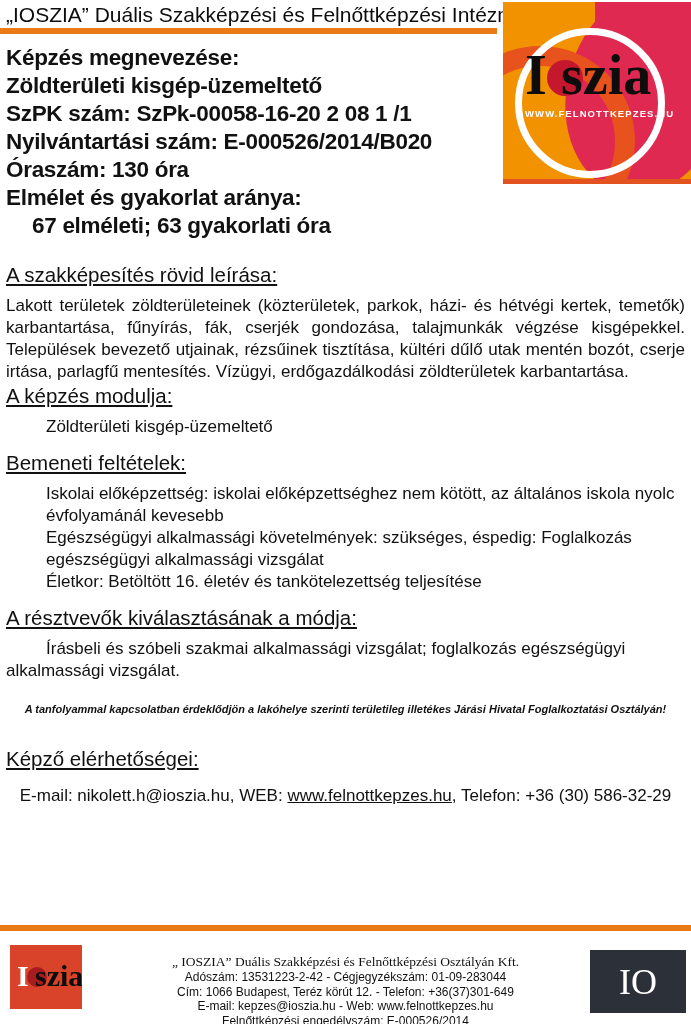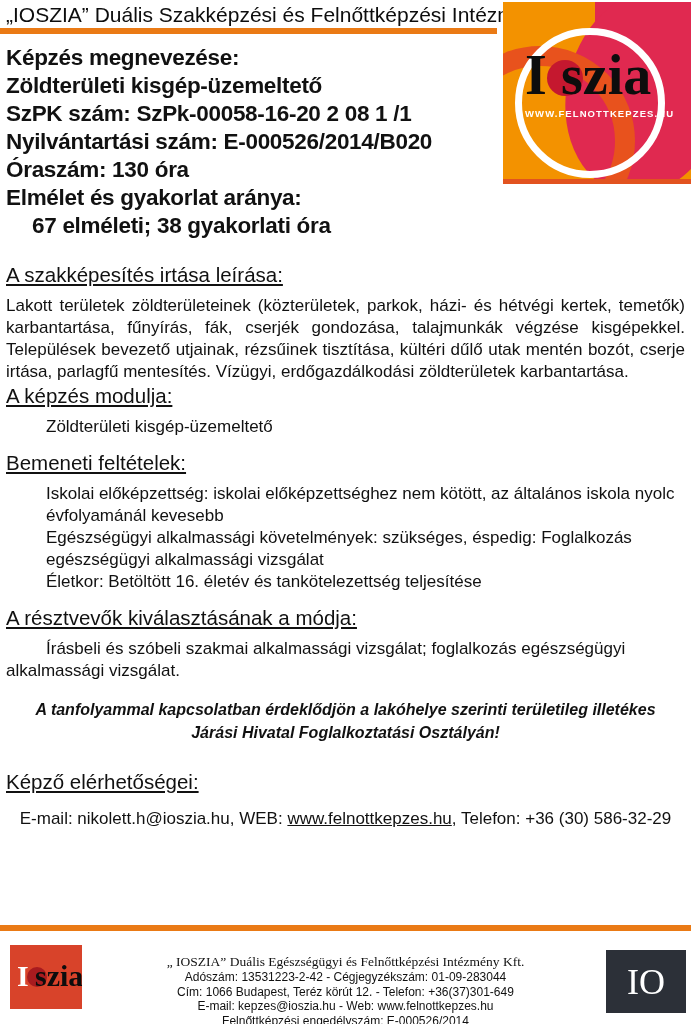--- a/index.html
+++ b/index.html
@@ -35,37 +35,37 @@
 
   
   .content{position:absolute;top:262px;left:6px;width:679px;font-size:17px;line-height:22px;}
   .heading{font-size:20.5px;font-weight:400;text-decoration:underline;margin:0 0 7px 0;line-height:26px;}
   .mt1{} .mt2{margin-top:12px;} .mt3{margin-top:25px;}
   .para-justify{text-align:justify;margin:0;}
   .indented{margin-left:40px;}
   .para-firstindent{text-indent:40px;margin:0;}
   .notice{
     margin:16px auto 8px auto;width:652px;text-align:center;
-    font-weight:bold;font-style:italic;font-size:16px;line-height:23px;
+    font-weight:bold;font-style:italic;font-size:11px;line-height:23px;
   }
   .contact-line{text-align:center;margin-top:13px;white-space:nowrap;}
   .weblink{text-decoration:underline;}
 
   
   .footer-rule{position:absolute;top:925px;left:0;width:691px;height:6px;background:#EA7A15;}
   .footer{position:absolute;top:940px;left:0;width:691px;height:84px;}
   .f-logo-left{position:absolute;left:10px;top:5px;width:72px;height:64px;background:#D8432A;overflow:hidden;}
   .fl-i{position:absolute;left:7px;top:14px;color:#ffffff;font-family:"Liberation Serif",serif;font-weight:bold;font-size:30px;line-height:34px;}
   .fl-o{position:absolute;left:17px;top:22px;width:20px;height:20px;background:#A81B1F;border-radius:50%;}
   .fl-szia{position:absolute;left:25px;top:14px;color:#0d0d0d;font-family:"Liberation Serif",serif;font-weight:bold;font-size:30px;line-height:34px;}
   .f-center{margin:14px auto 0 auto;width:520px;text-align:center;}
   .f-line-serif{font-family:"Liberation Serif",serif;font-size:13.5px;line-height:16px;}
   .f-line{font-size:12px;line-height:14.5px;}
   .f-logo-right{
-    position:absolute;right:5px;top:10px;width:80px;height:63px;background:#2C3038;
+    position:absolute;right:5px;top:10px;width:96px;height:63px;background:#2C3038;
     color:#ffffff;display:flex;align-items:center;justify-content:center;
     font-family:"Liberation Serif",serif;font-size:36px;
   }
 </style>
 </head>
 <body>
 
 <div class="top-title">„IOSZIA” Duális Szakképzési és Felnőttképzési Intézmény</div>
 <div class="top-rule"></div>
 
@@ -83,26 +83,26 @@
   <div class="logo-bottom"></div>
 </div>
 
 <div class="intro">
   <div>Képzés megnevezése:</div>
   <div>Zöldterületi kisgép-üzemeltető</div>
   <div>SzPK szám: SzPk-00058-16-20 2 08 1 /1</div>
   <div>Nyilvántartási szám: E-000526/2014/B020</div>
   <div>Óraszám: 130 óra</div>
   <div>Elmélet és gyakorlat aránya:</div>
-  <div>67 elméleti; 38 gyakorlati óra</div>
+  <div>67 elméleti; 63 gyakorlati óra</div>
 </div>
 
 <div class="content">
 
-  <h2 class="heading">A szakképesítés irtása leírása:</h2>
+  <h2 class="heading">A szakképesítés rövid leírása:</h2>
   <p class="para-justify">Lakott területek zöldterületeinek (közterületek, parkok, házi- és hétvégi kertek, temetők) karbantartása, fűnyírás, fák, cserjék gondozása, talajmunkák végzése kisgépekkel. Települések bevezető utjainak, rézsűinek tisztítása, kültéri dűlő utak mentén bozót, cserje irtása, parlagfű mentesítés. Vízügyi, erdőgazdálkodási zöldterületek karbantartása.</p>
 
   <h2 class="heading mt1">A képzés modulja:</h2>
   <div class="indented">Zöldterületi kisgép-üzemeltető</div>
 
   <h2 class="heading mt2">Bemeneti feltételek:</h2>
   <div class="indented">Iskolai előképzettség: iskolai előképzettséghez nem kötött, az általános iskola nyolc évfolyamánál kevesebb</div>
   <div class="indented">Egészségügyi alkalmassági követelmények: szükséges, éspedig: Foglalkozás egészségügyi alkalmassági vizsgálat</div>
   <div class="indented">Életkor: Betöltött 16. életév és tankötelezettség teljesítése</div>
 
@@ -118,21 +118,21 @@
 </div>
 
 <div class="footer-rule"></div>
 <div class="footer">
   <div class="f-logo-left">
     <span class="fl-i">I</span>
     <span class="fl-o"></span>
     <span class="fl-szia">szia</span>
   </div>
   <div class="f-center">
-    <div class="f-line-serif">„ IOSZIA” Duális Egészségügyi és Felnőttképzési Intézmény Kft.</div>
+    <div class="f-line-serif">„ IOSZIA” Duális Szakképzési és Felnőttképzési Osztályán Kft.</div>
     <div class="f-line">Adószám: 13531223-2-42 - Cégjegyzékszám: 01-09-283044</div>
     <div class="f-line">Cím: 1066 Budapest, Teréz körút 12. - Telefon: +36(37)301-649</div>
     <div class="f-line">E-mail: kepzes@ioszia.hu - Web: www.felnottkepzes.hu</div>
     <div class="f-line">Felnőttképzési engedélyszám: E-000526/2014</div>
   </div>
   <div class="f-logo-right">
     <span>IO</span>
   </div>
 </div>
 

